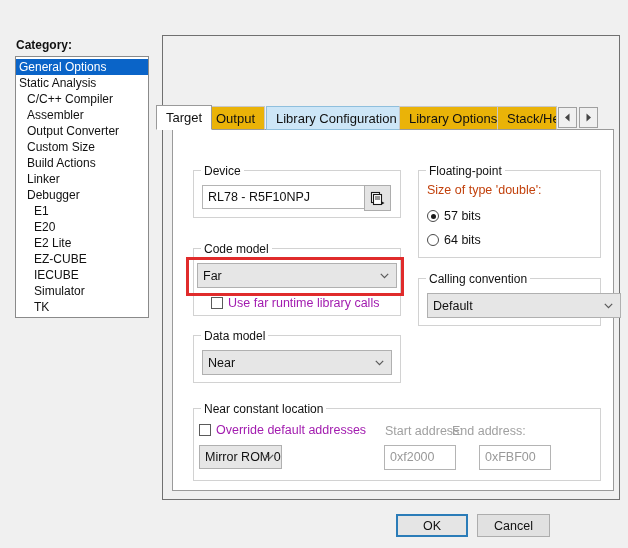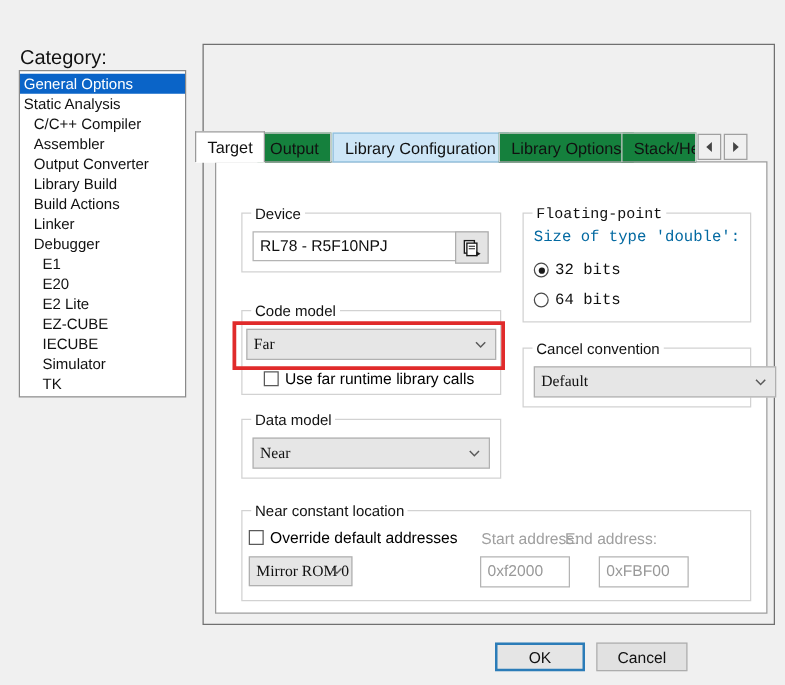--- a/index.html
+++ b/index.html
@@ -8,21 +8,21 @@
     background: #f0f0f0;
     font-family: "Liberation Sans", sans-serif;
     font-size: 12px;
     color: #000;
     overflow: hidden;
   }
   #root { position: relative; width: 628px; height: 548px; }
 
   .lbl-category {
     position: absolute; left: 16px; top: 38px;
-    font-size: 16px; color: #111;
+    font-size: 12px; color: #111; font-weight: bold;
   }
 
   
   .category-list {
     position: absolute; left: 15px; top: 56px;
     width: 134px; height: 262px;
     background: #ffffff;
     border: 1px solid #8a8a8a;
     overflow: hidden;
     padding-top: 2px;
@@ -55,21 +55,21 @@
   .tabstrip {
     position: absolute; left: 156px; top: 106px;
     width: 442px; height: 24px;
   }
   .tab {
     position: absolute; top: 0; height: 24px;
     line-height: 23px;
     font-size: 13px;
     padding: 0 9px;
     box-sizing: border-box;
-    background: #15803d;
+    background: #eab308;
     border: 1px solid #c8c8c8;
     border-bottom: 1px solid #9a9a9a;
     color: #111;
     white-space: nowrap;
   }
   .tab.active {
     background: #ffffff;
     border: 1px solid #9a9a9a;
     border-bottom: 1px solid #ffffff;
     height: 25px;
@@ -130,40 +130,39 @@
 
   .combo {
     position: absolute;
     background: #e6e6e6;
     border: 1px solid #b0b0b0;
     box-sizing: border-box;
     font-size: 12.5px;
     display: flex; align-items: center;
     padding-left: 5px;
     color: #111;
-    font-family: Liberation Serif, serif;
   }
   .combo .chev {
     position: absolute; right: 7px; top: 50%;
     margin-top: -3px;
     width: 9px; height: 6px;
   }
 
   .pickbtn {
     position: absolute;
     background: #e4e4e4;
     border: 1px solid #adadad;
     box-sizing: border-box;
     display: flex; align-items: center; justify-content: center;
   }
 
   .checkrow {
     position: absolute;
     display: flex; align-items: center;
-    font-size: 12.5px; color: #000000;
+    font-size: 12.5px; color: #a21caf;
     white-space: nowrap;
   }
   .checkbox {
     width: 12px; height: 12px;
     border: 1px solid #5a5a5a;
     background: #ffffff;
     box-sizing: border-box;
     margin-right: 5px;
     flex: none;
   }
@@ -188,21 +187,21 @@
     content: "";
     position: absolute; left: 2.5px; top: 2.5px;
     width: 5px; height: 5px;
     border-radius: 50%;
     background: #1a1a1a;
   }
 
   .static-label {
     position: absolute;
     font-size: 12.5px;
-    color: #0369a1;
+    color: #c2410c;
     white-space: nowrap;
   }
   .static-label.dim { color: #a0a0a0; }
 
   
   .annot-rect {
     position: absolute;
     border: 3px solid #e02b2b;
     box-sizing: border-box;
     pointer-events: none;
@@ -230,21 +229,21 @@
 <div id="root">
 
   <div class="lbl-category">Category:</div>
 
   <div class="category-list">
     <div class="cat-item selected">General Options</div>
     <div class="cat-item">Static Analysis</div>
     <div class="cat-item indent1">C/C++ Compiler</div>
     <div class="cat-item indent1">Assembler</div>
     <div class="cat-item indent1">Output Converter</div>
-    <div class="cat-item indent1">Library Build</div>
+    <div class="cat-item indent1">Custom Size</div>
     <div class="cat-item indent1">Build Actions</div>
     <div class="cat-item indent1">Linker</div>
     <div class="cat-item indent1">Debugger</div>
     <div class="cat-item indent2">E1</div>
     <div class="cat-item indent2">E20</div>
     <div class="cat-item indent2">E2 Lite</div>
     <div class="cat-item indent2">EZ-CUBE</div>
     <div class="cat-item indent2">IECUBE</div>
     <div class="cat-item indent2">Simulator</div>
     <div class="cat-item indent2">TK</div>
@@ -280,26 +279,26 @@
       <svg width="15" height="15" viewBox="0 0 15 15">
         <rect x="1.5" y="1.5" width="8" height="10" fill="#ffffff" stroke="#1a1a1a" stroke-width="1.1"></rect>
         <rect x="3.5" y="3.5" width="8" height="10" fill="#ffffff" stroke="#1a1a1a" stroke-width="1.1"></rect>
         <line x1="5" y1="6" x2="10" y2="6" stroke="#1a1a1a" stroke-width="0.9"></line>
         <line x1="5" y1="8" x2="10" y2="8" stroke="#1a1a1a" stroke-width="0.9"></line>
         <polygon points="11,10 14.5,12 11,14" fill="#1a1a1a"></polygon>
       </svg>
     </div>
   </div>
 
-  <div class="group" style="left:418px; top:170px; width:183px; height:88px;font-family:Liberation Mono, monospace;">
+  <div class="group" style="left:418px; top:170px; width:183px; height:88px;">
     <span class="group-title">Floating-point</span>
     <div class="static-label" style="left:8px; top:12px;">Size of type 'double':</div>
     <div class="radiorow" style="left:8px; top:38px;">
       <span class="radio on"></span>
-      <span>32 bits</span>
+      <span>57 bits</span>
     </div>
     <div class="radiorow" style="left:8px; top:62px;">
       <span class="radio"></span>
       <span>64 bits</span>
     </div>
   </div>
 
   <div class="group" style="left:193px; top:248px; width:208px; height:68px;">
     <span class="group-title">Code model</span>
     <div class="combo" style="left:3px; top:14px; width:200px; height:25px;">
@@ -310,21 +309,21 @@
     </div>
     <div class="checkrow" style="left:17px; top:47px;">
       <span class="checkbox"></span>
       <span>Use far runtime library calls</span>
     </div>
   </div>
 
   <div class="annot-rect" style="left:186px; top:257px; width:218px; height:39px;"></div>
 
   <div class="group" style="left:418px; top:278px; width:183px; height:48px;">
-    <span class="group-title">Cancel convention</span>
+    <span class="group-title">Calling convention</span>
     <div class="combo" style="left:8px; top:14px; width:194px; height:25px;">
       <span>Default</span>
       <svg class="chev" viewBox="0 0 9 6">
         <polyline points="0.8,0.8 4.5,4.6 8.2,0.8" fill="none" stroke="#5a5a5a" stroke-width="1.2"></polyline>
       </svg>
     </div>
   </div>
 
   <div class="group" style="left:193px; top:335px; width:208px; height:48px;">
     <span class="group-title">Data model</span>

